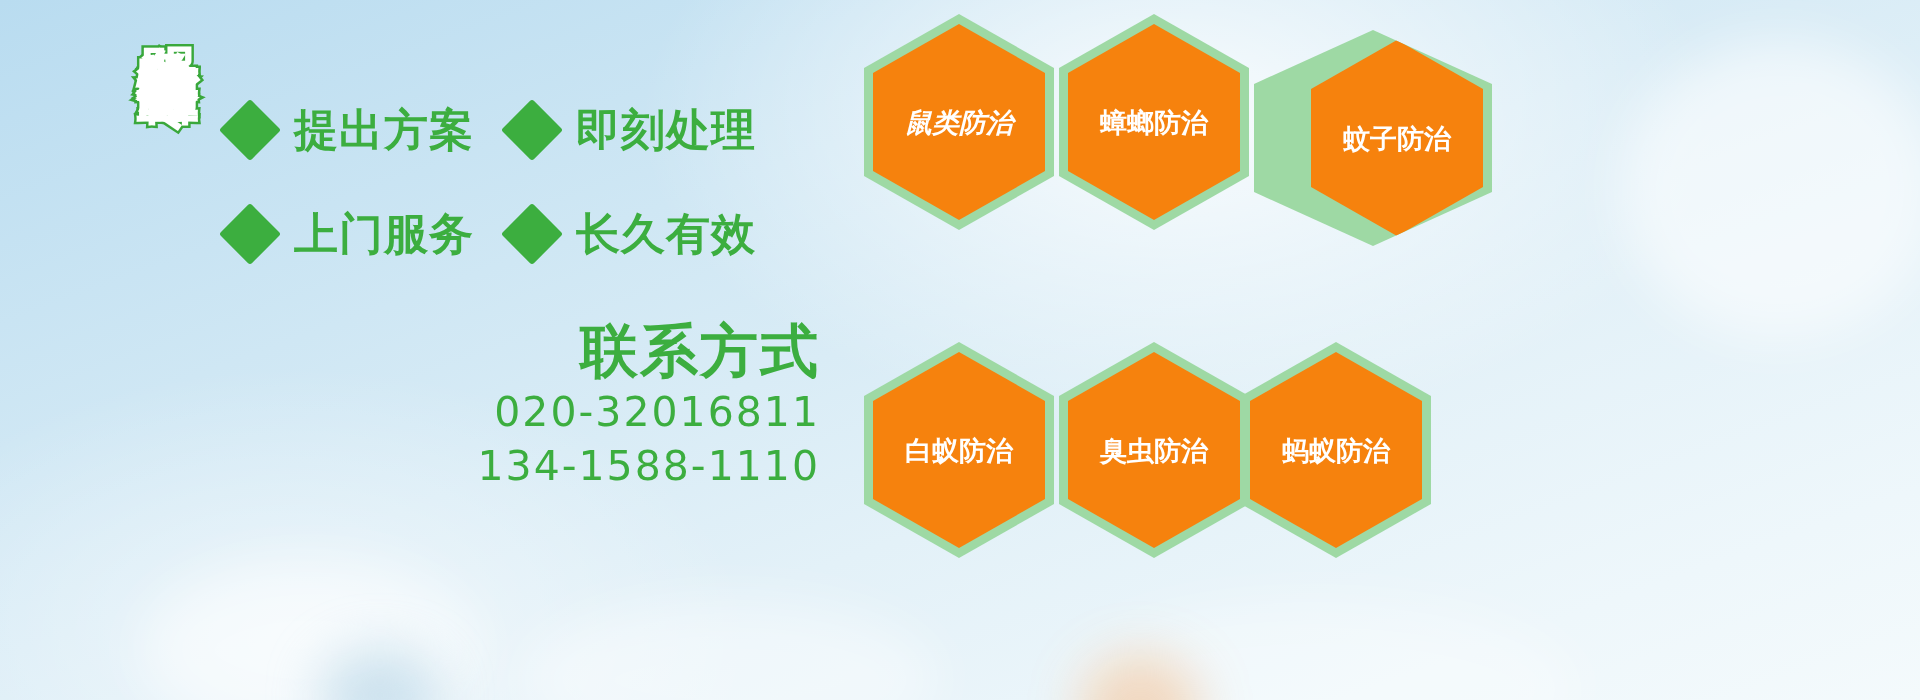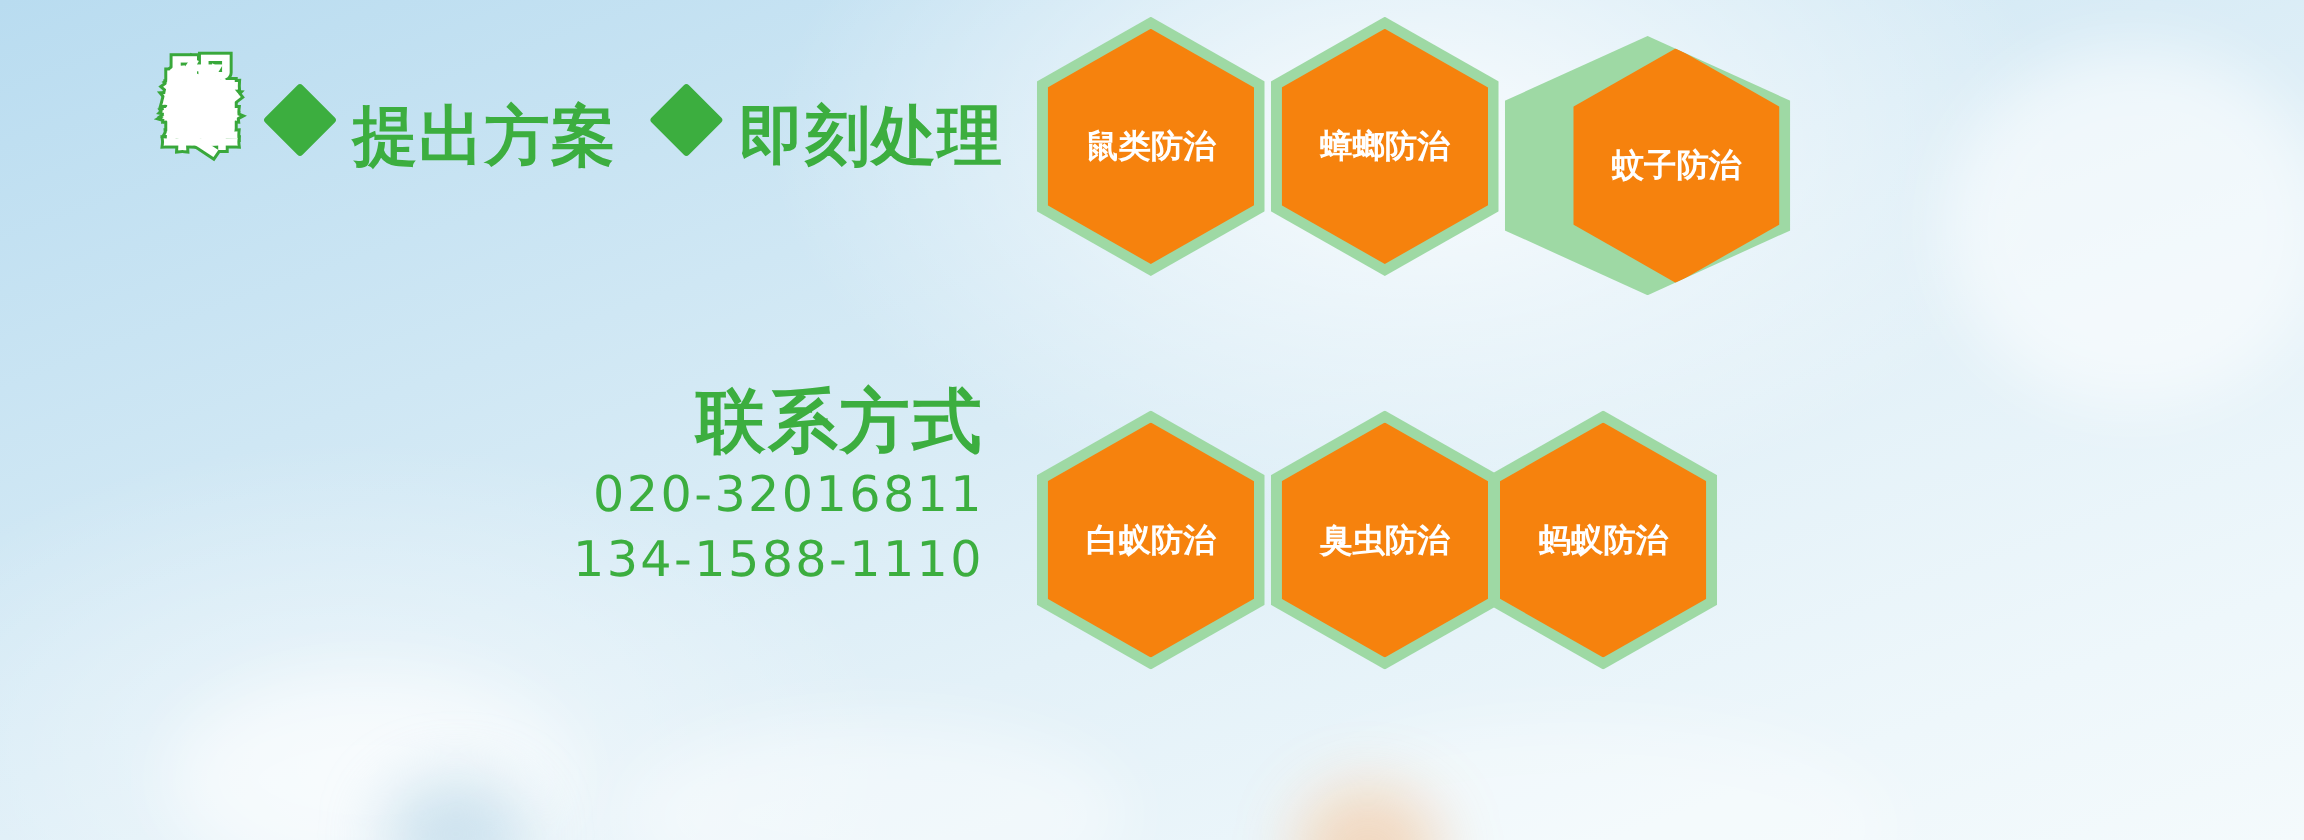--- a/index.html
+++ b/index.html
@@ -40,26 +40,26 @@
     paint-order:stroke fill;
     text-shadow:0 0 1px #3aa83c;
     white-space:nowrap;
   }
 
   
   #features{
     position:absolute;left:228px;top:78px;width:640px;
   }
   .feature-line{
-    display:flex;align-items:flex-start;
+    display:flex;align-items:center;
     height:104px;
     color:#3cae3f;
     font-family:"DejaVu Sans","Liberation Sans",sans-serif;
     font-weight:bold;
-    font-size:54px;
+    font-size:44px;
     letter-spacing:1px;
   }
   .diamond{
     width:44px;height:44px;
     background:#3cae3f;
     transform:rotate(45deg);
     flex:0 0 auto;
     margin-right:22px;
     border-radius:3px;
   }
@@ -107,21 +107,21 @@
     color:#ffffff;
     font-family:"DejaVu Sans","Liberation Sans",sans-serif;
     font-weight:bold;
     font-size:27px;
     letter-spacing:0px;
     white-space:nowrap;
     text-align:center;
     line-height:1;
   }
   
-  .hex.r1c1{left:8px;  top:8px;}
+  .hex.r1c1{left:8px;  top:8px;font-style:italic;}
   .hex.r1c2{left:203px;top:8px;}
   .hex.r1c3{left:398px;top:24px;padding-left:48px;}
   .hex.r2c1{left:105px;top:172px;}
   .hex.r2c2{left:300px;top:172px;}
   .hex.r3c1{left:8px;  top:336px;}
   .hex.r3c2{left:203px;top:336px;}
   .hex.r3c3{left:385px;top:336px;}
 </style>
 </head>
 <body>
@@ -139,20 +139,26 @@
 
   <div id="features">
 
     <div class="feature-line">
       <span class="diamond"></span>
       <span class="feature-text">提出方案</span>
       <span class="diamond"></span>
       <span class="feature-text last">即刻处理</span>
     </div>
 
+    <div class="feature-line">
+      <span class="diamond"></span>
+      <span class="feature-text">上门服务</span>
+      <span class="diamond"></span>
+      <span class="feature-text last">长久有效</span>
+    </div>
 
   </div>
 
   <div id="contact">
     <div id="contact-title">联系方式</div>
     <div class="phone">020-32016811</div>
     <div class="phone">134-1588-1110</div>
   </div>
 
   <div id="honeycomb">

